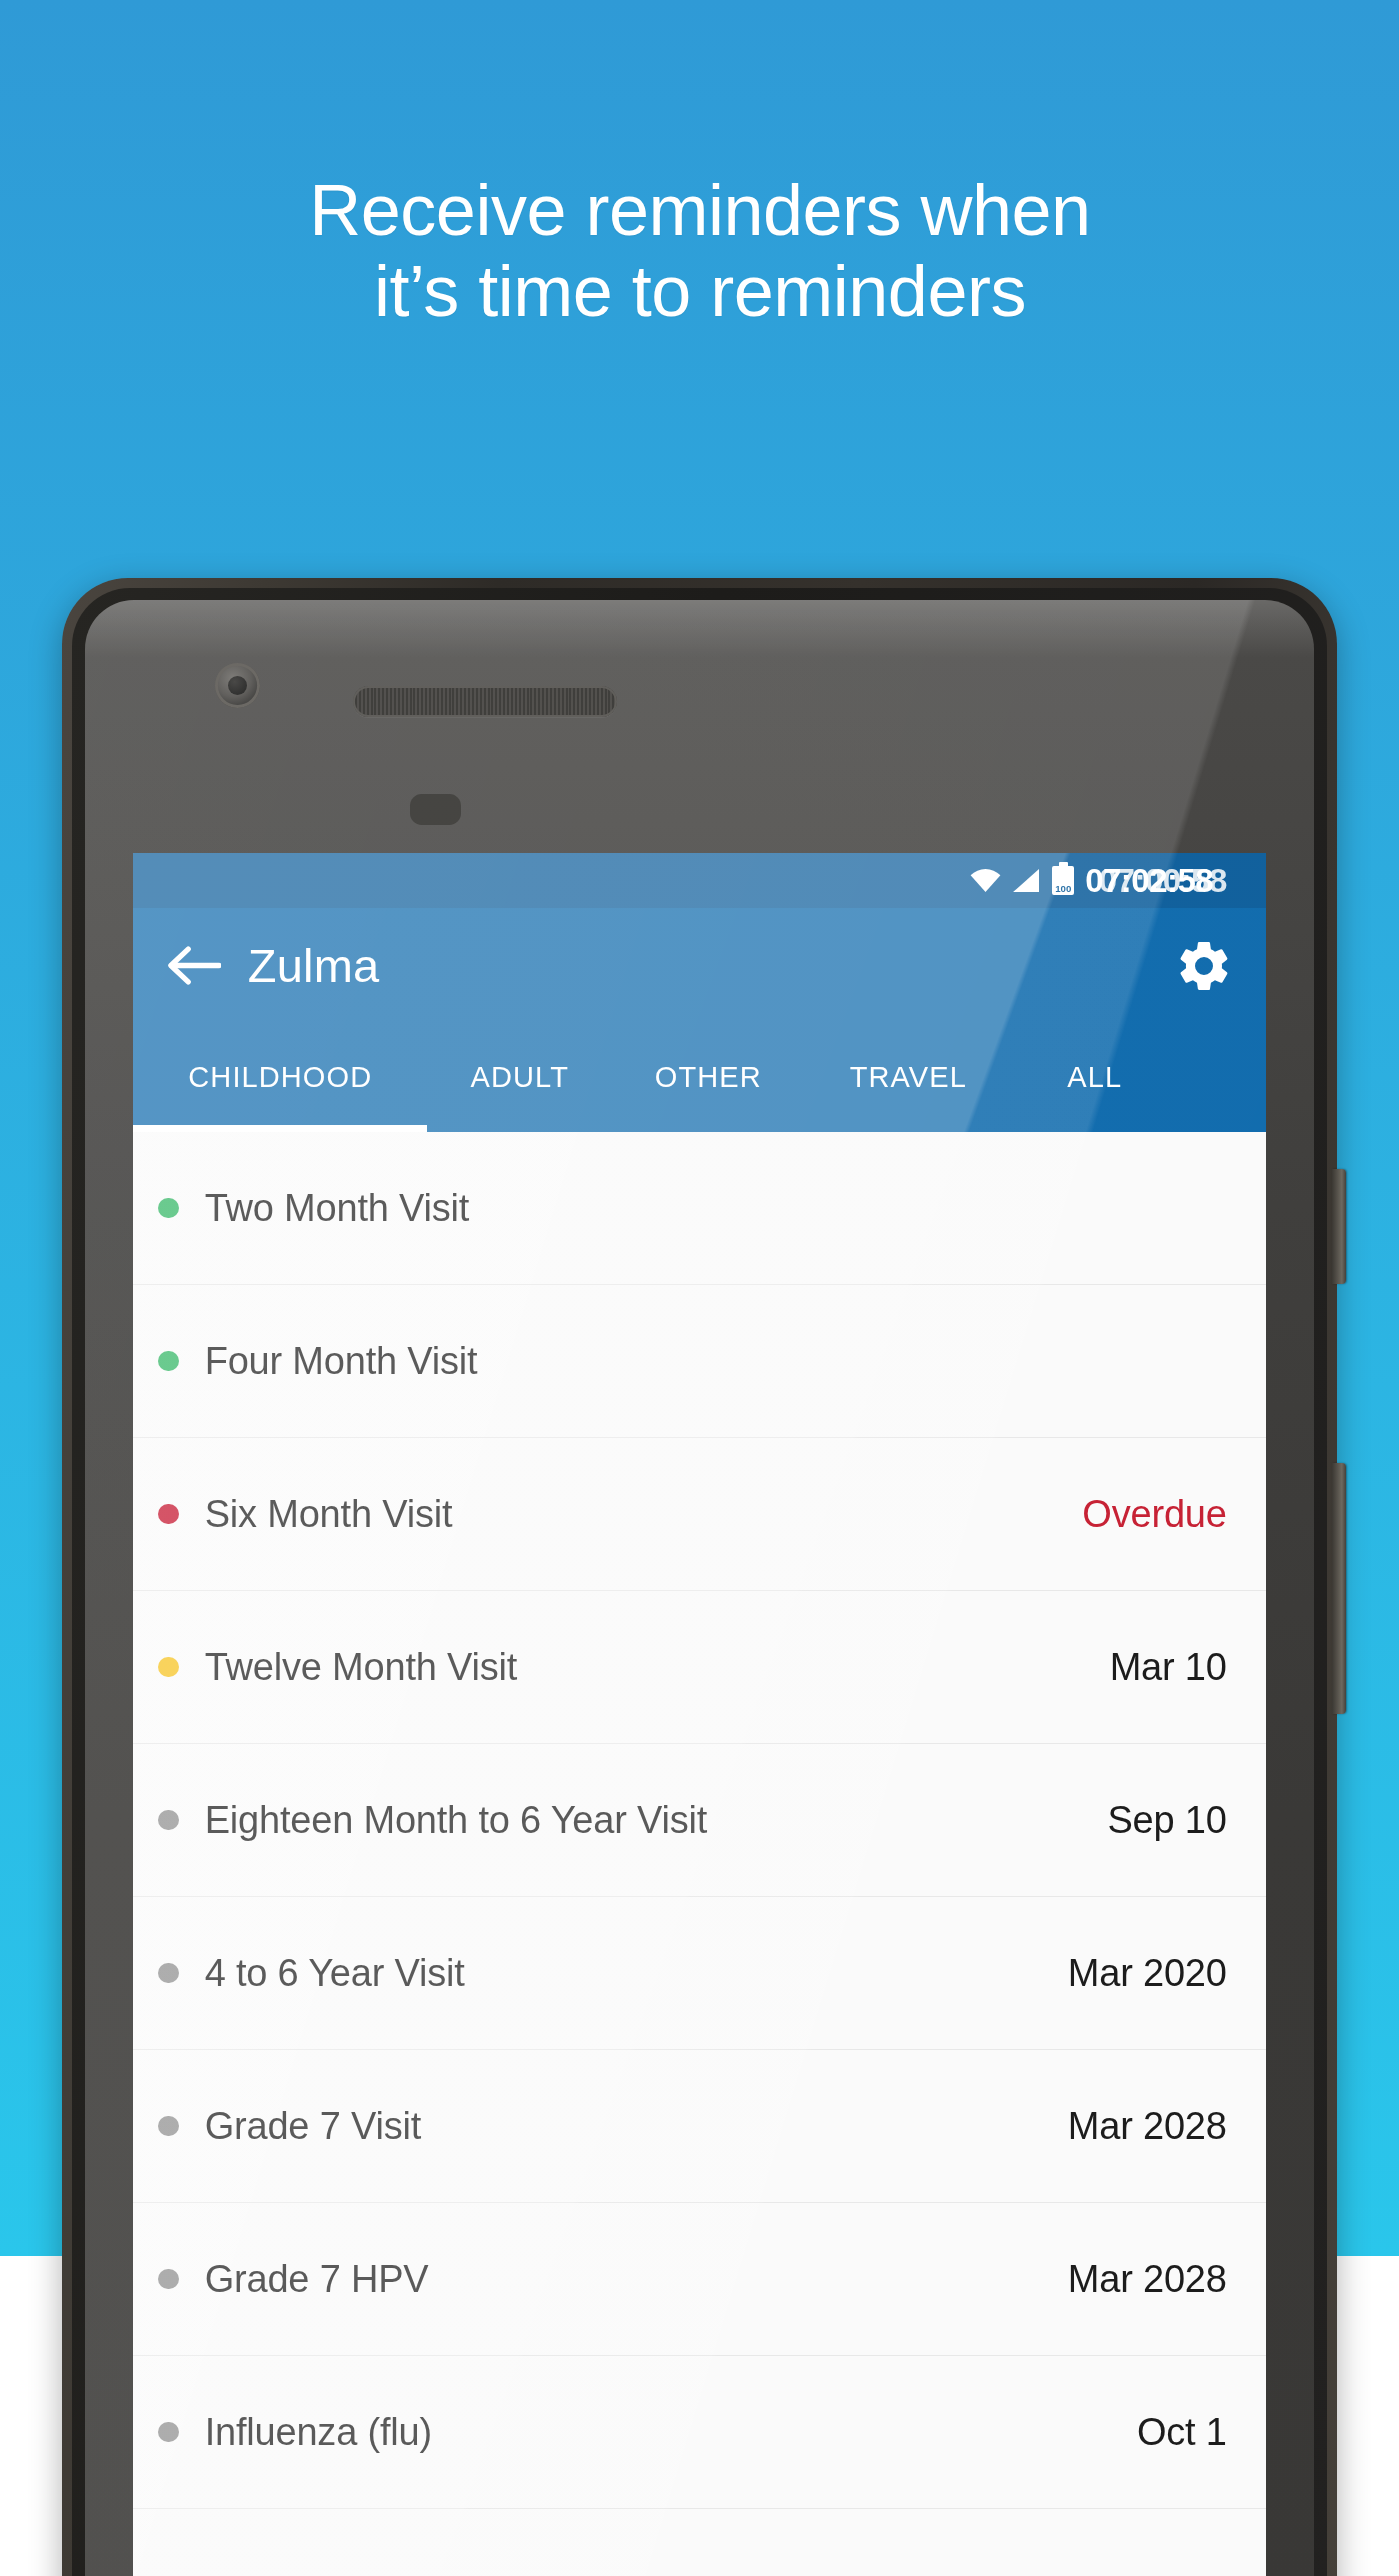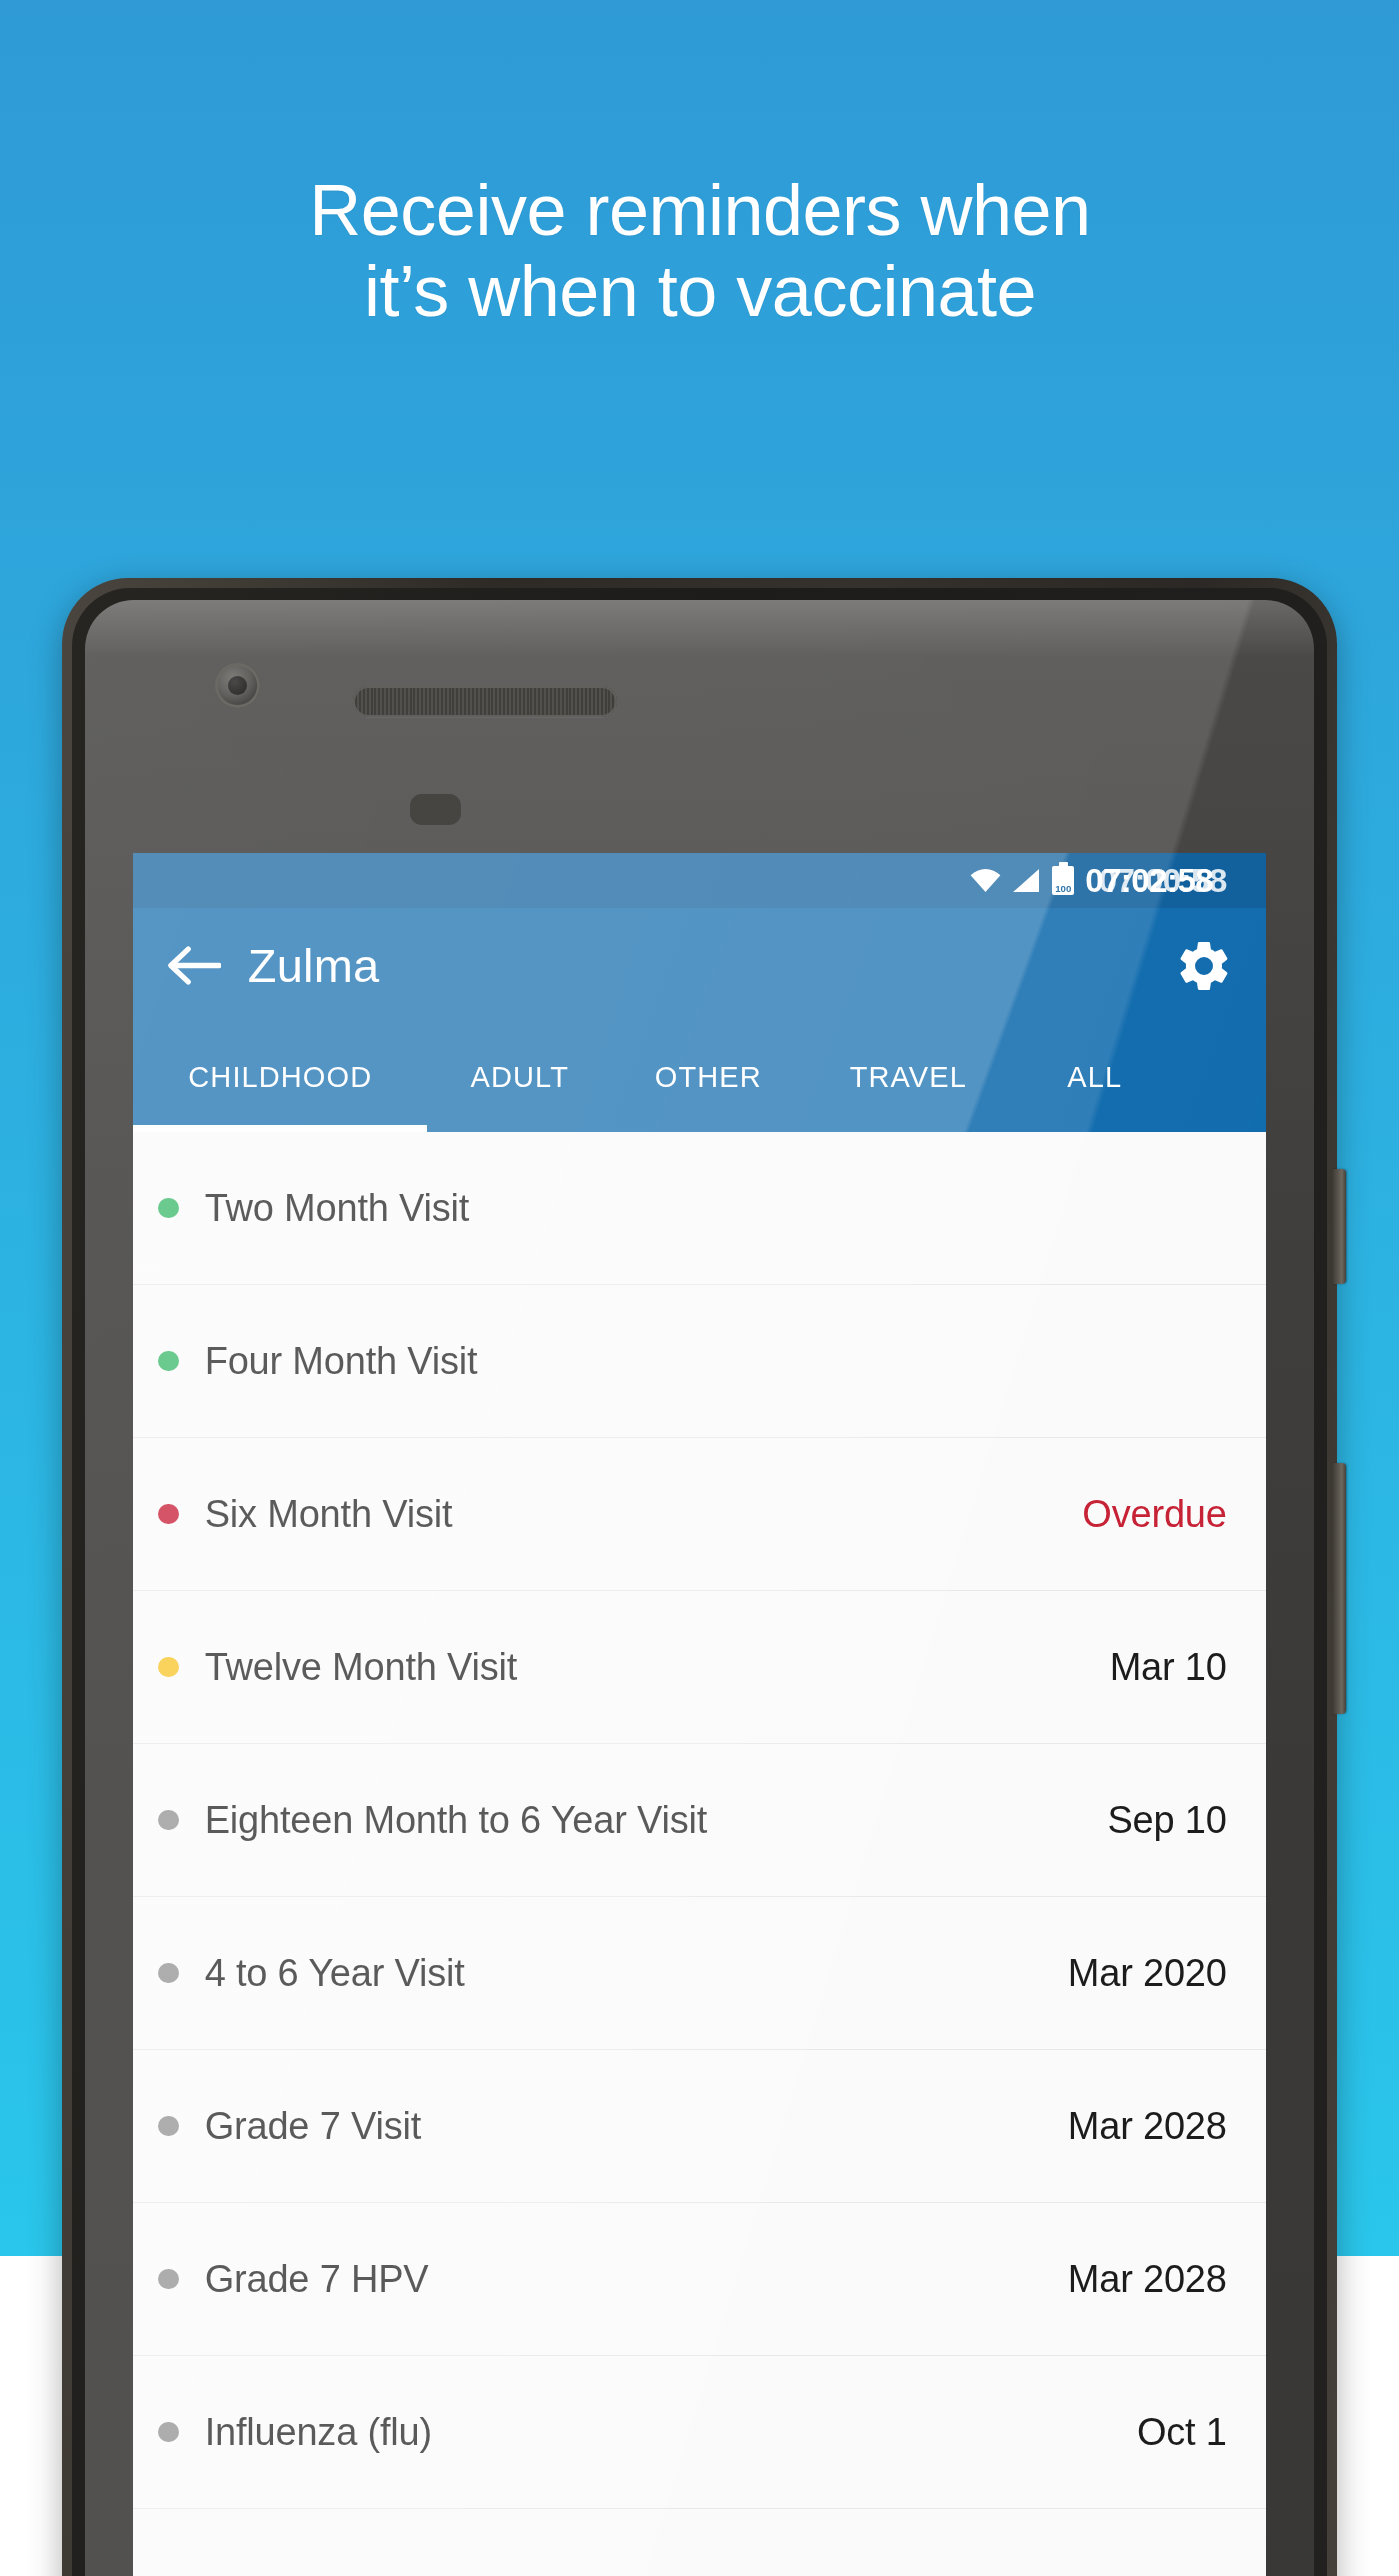--- a/index.html
+++ b/index.html
@@ -196,21 +196,21 @@
   .side-power { top:591px; height:115px; }
   .side-vol   { top:885px; height:251px; }
 </style>
 </head>
 <body>
 
 <div id="stage" style="background: linear-gradient(rgb(47, 154, 214) 0%, rgb(42, 198, 235) 100%);">
 
   <div class="headline">
     <span class="ln">Receive reminders when</span>
-    <span class="ln">it’s when to vaccinate</span>
+    <span class="ln">it’s time to reminders</span>
   </div>
 
   <div class="phone">
 
     <div class="side-btn side-power"></div>
     <div class="side-btn side-vol"></div>
 
     <div class="phone-inner">
       <div class="phone-face">
 

